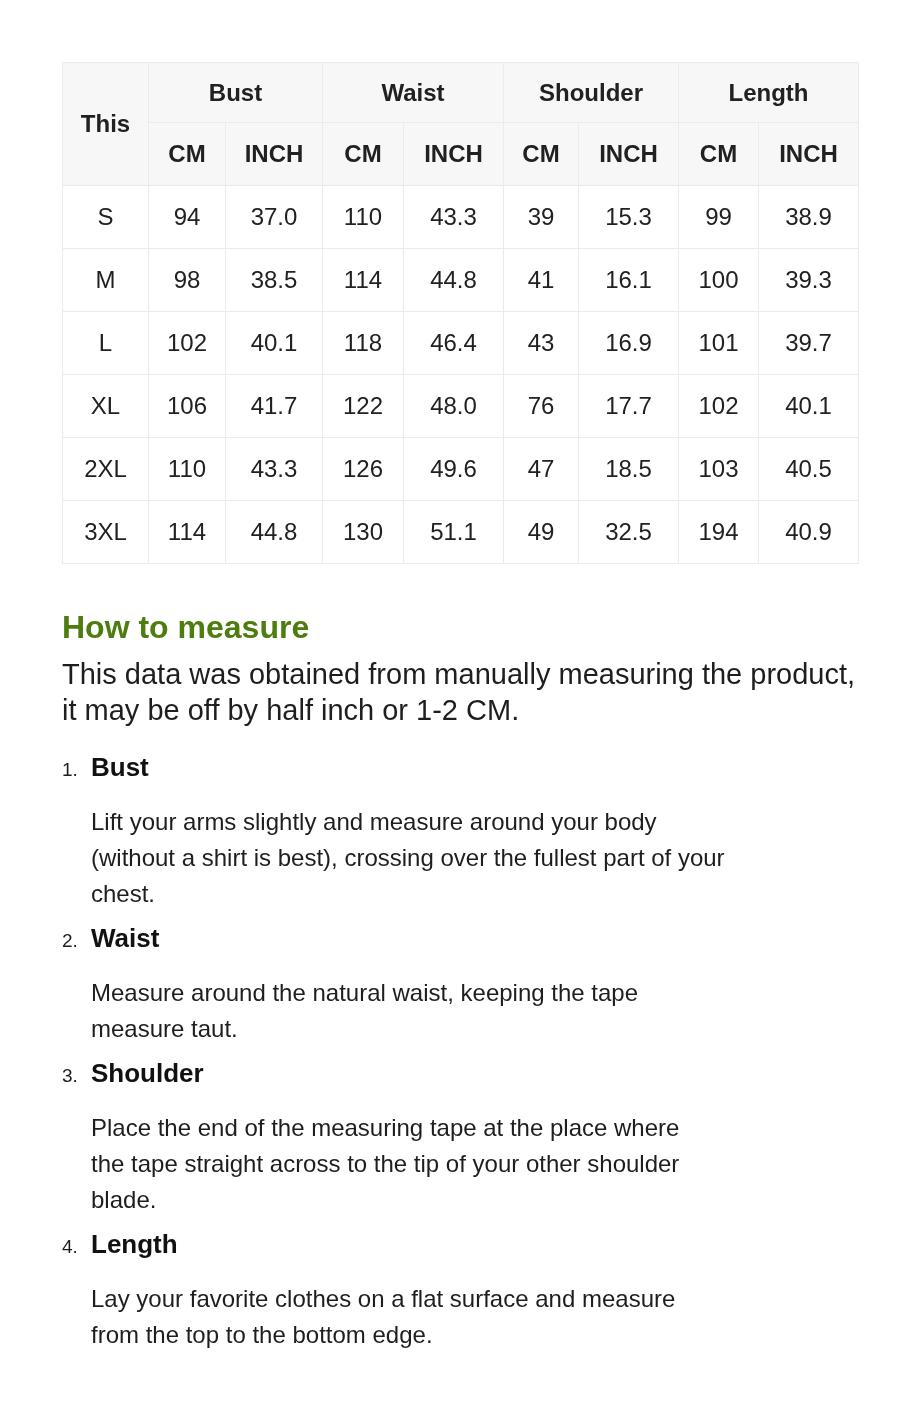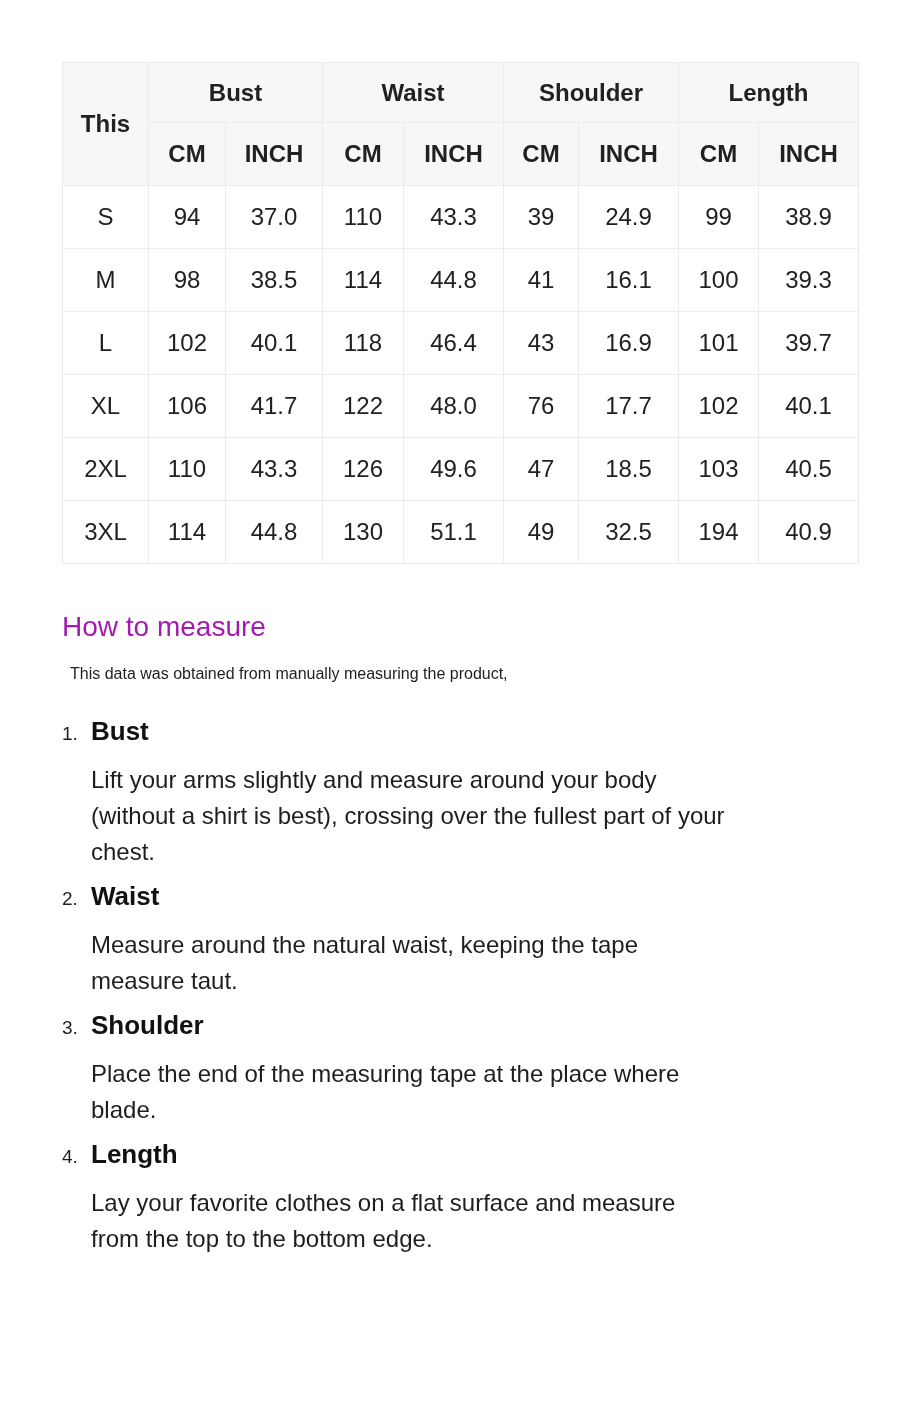--- a/index.html
+++ b/index.html
@@ -45,28 +45,28 @@
   table.size-chart tbody td {
     height: 62px;
     background: #ffffff;
     font-weight: 400;
     color: #212121;
   }
 
   
   h2.htm-heading {
     margin: 44px 0 10px 0;
-    font-size: 28px;
+    font-size: 32px;
     line-height: 38px;
-    font-weight: 400;
-    color: #a21caf;
+    font-weight: 700;
+    color: #4d7c0f;
   }
   .intro {
-    margin: 8px;
-    font-size: 16px;
+    margin: 0;
+    font-size: 29px;
     line-height: 36px;
   }
   .line { display: block; white-space: nowrap; }
 
   ol.steps {
     list-style: none;
     margin: 21px 0 0 0;
     padding: 0;
   }
   li.step + li.step { margin-top: 8px; }
@@ -80,21 +80,21 @@
     width: 29px;
     font-size: 19px;
     color: #1e1e1e;
   }
   .step-title {
     font-size: 26px;
     font-weight: 700;
     color: #111111;
   }
   .step-desc {
-    margin: 10px 0 0 29px;
+    margin: 16px 0 0 29px;
     font-size: 24px;
     line-height: 36px;
   }
 </style>
 </head>
 <body>
 
 <div class="page">
 
   <table class="size-chart">
@@ -129,21 +129,21 @@
       </tr>
     </thead>
     <tbody>
       <tr>
         <td>S</td>
         <td>94</td>
         <td>37.0</td>
         <td>110</td>
         <td>43.3</td>
         <td>39</td>
-        <td>24.9</td>
+        <td>15.3</td>
         <td>99</td>
         <td>38.9</td>
       </tr>
       <tr>
         <td>M</td>
         <td>98</td>
         <td>38.5</td>
         <td>114</td>
         <td>44.8</td>
         <td>41</td>
@@ -196,20 +196,21 @@
         <td>40.9</td>
       </tr>
     </tbody>
   </table>
 
   <section>
     <h2 class="htm-heading">How to measure</h2>
 
     <p class="intro">
       <span class="line">This data was obtained from manually measuring the product,</span>
+      <span class="line">it may be off by half inch or 1-2 CM.</span>
     </p>
 
     <ol class="steps">
 
       <li class="step">
         <div class="step-head">
           <span class="step-num">1.</span>
           <span class="step-title">Bust</span>
         </div>
         <div class="step-desc">
@@ -230,20 +231,21 @@
         </div>
       </li>
 
       <li class="step">
         <div class="step-head">
           <span class="step-num">3.</span>
           <span class="step-title">Shoulder</span>
         </div>
         <div class="step-desc">
           <span class="line">Place the end of the measuring tape at the place where</span>
+          <span class="line">the tape straight across to the tip of your other shoulder</span>
           <span class="line">blade.</span>
         </div>
       </li>
 
       <li class="step">
         <div class="step-head">
           <span class="step-num">4.</span>
           <span class="step-title">Length</span>
         </div>
         <div class="step-desc">

